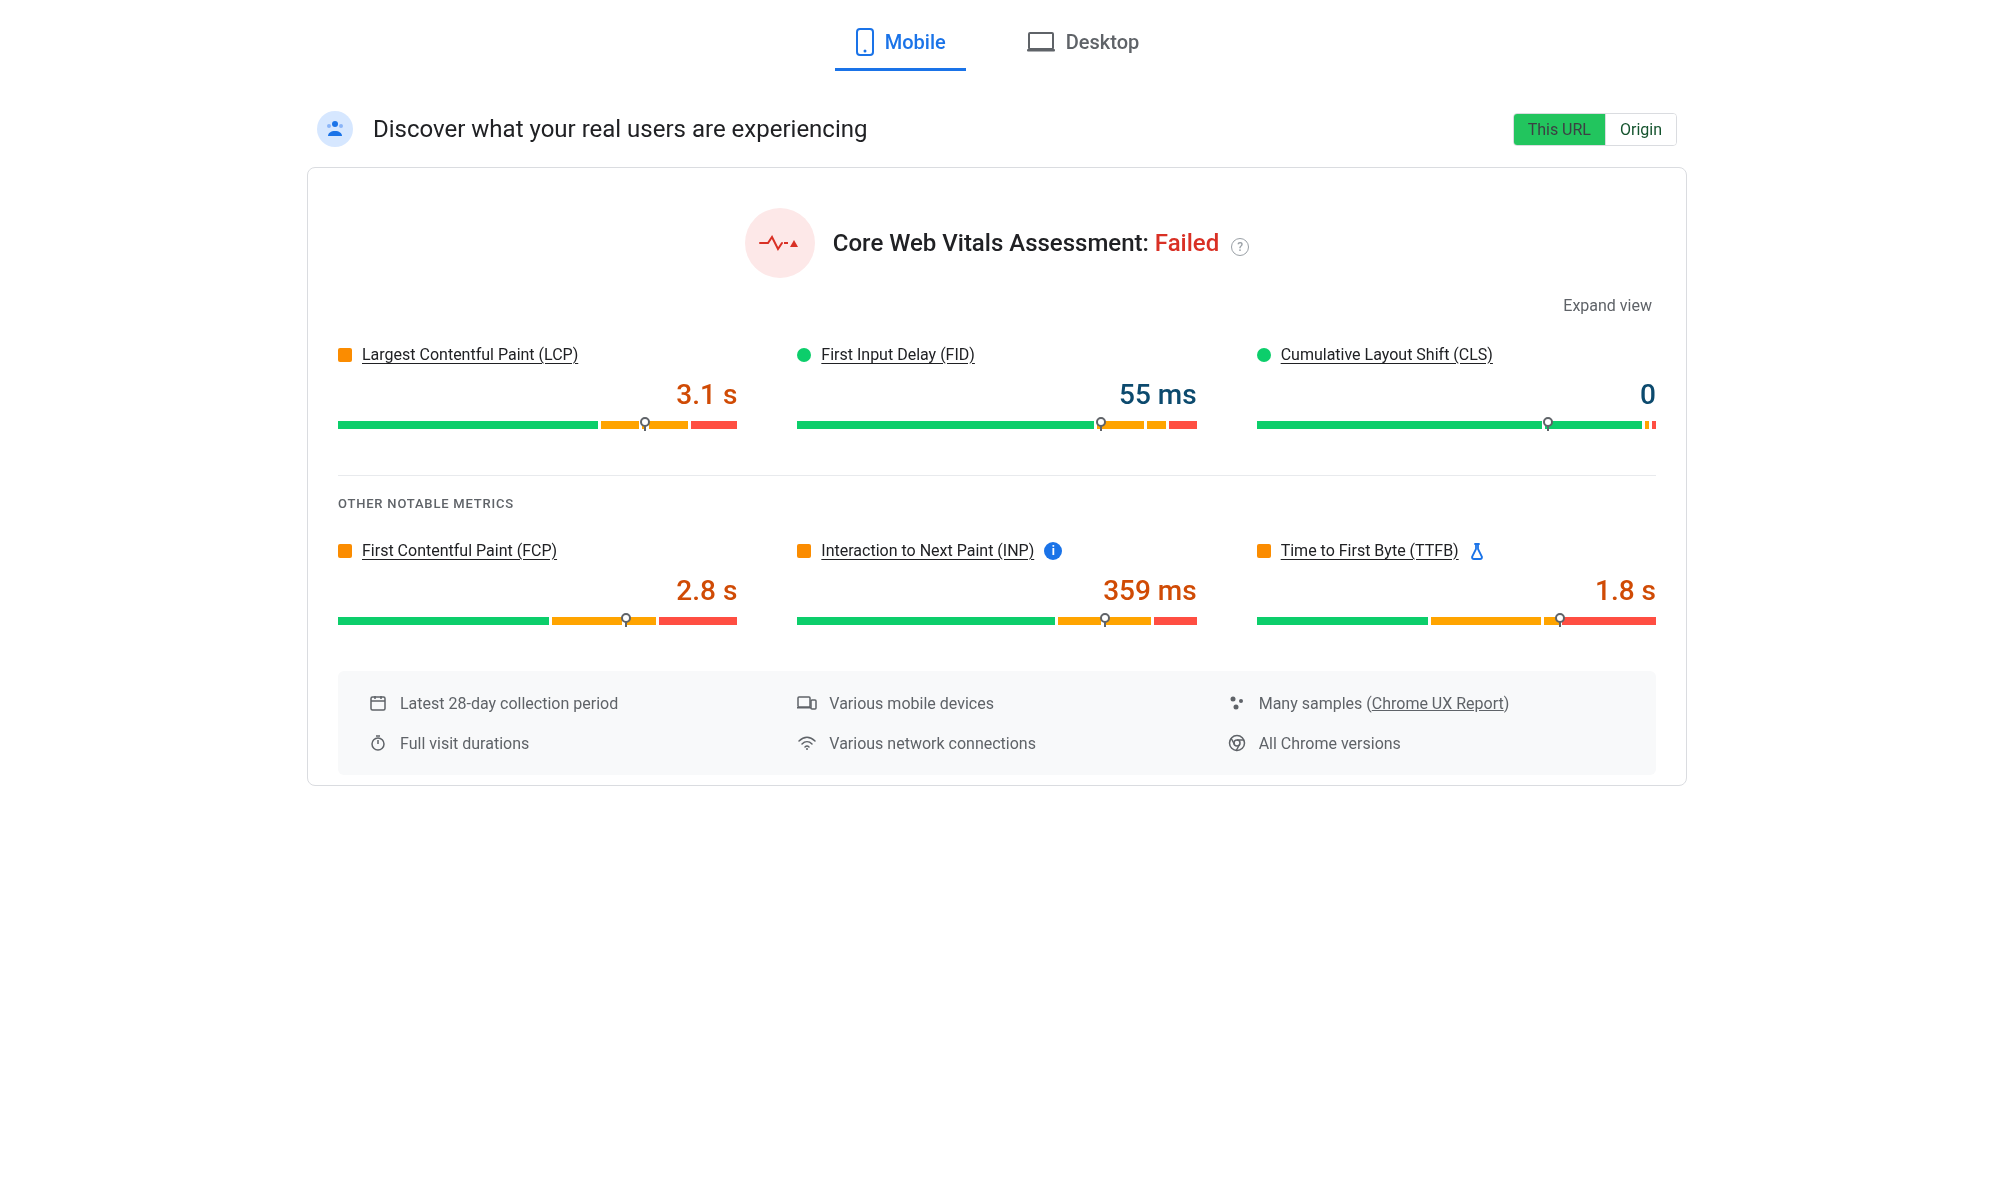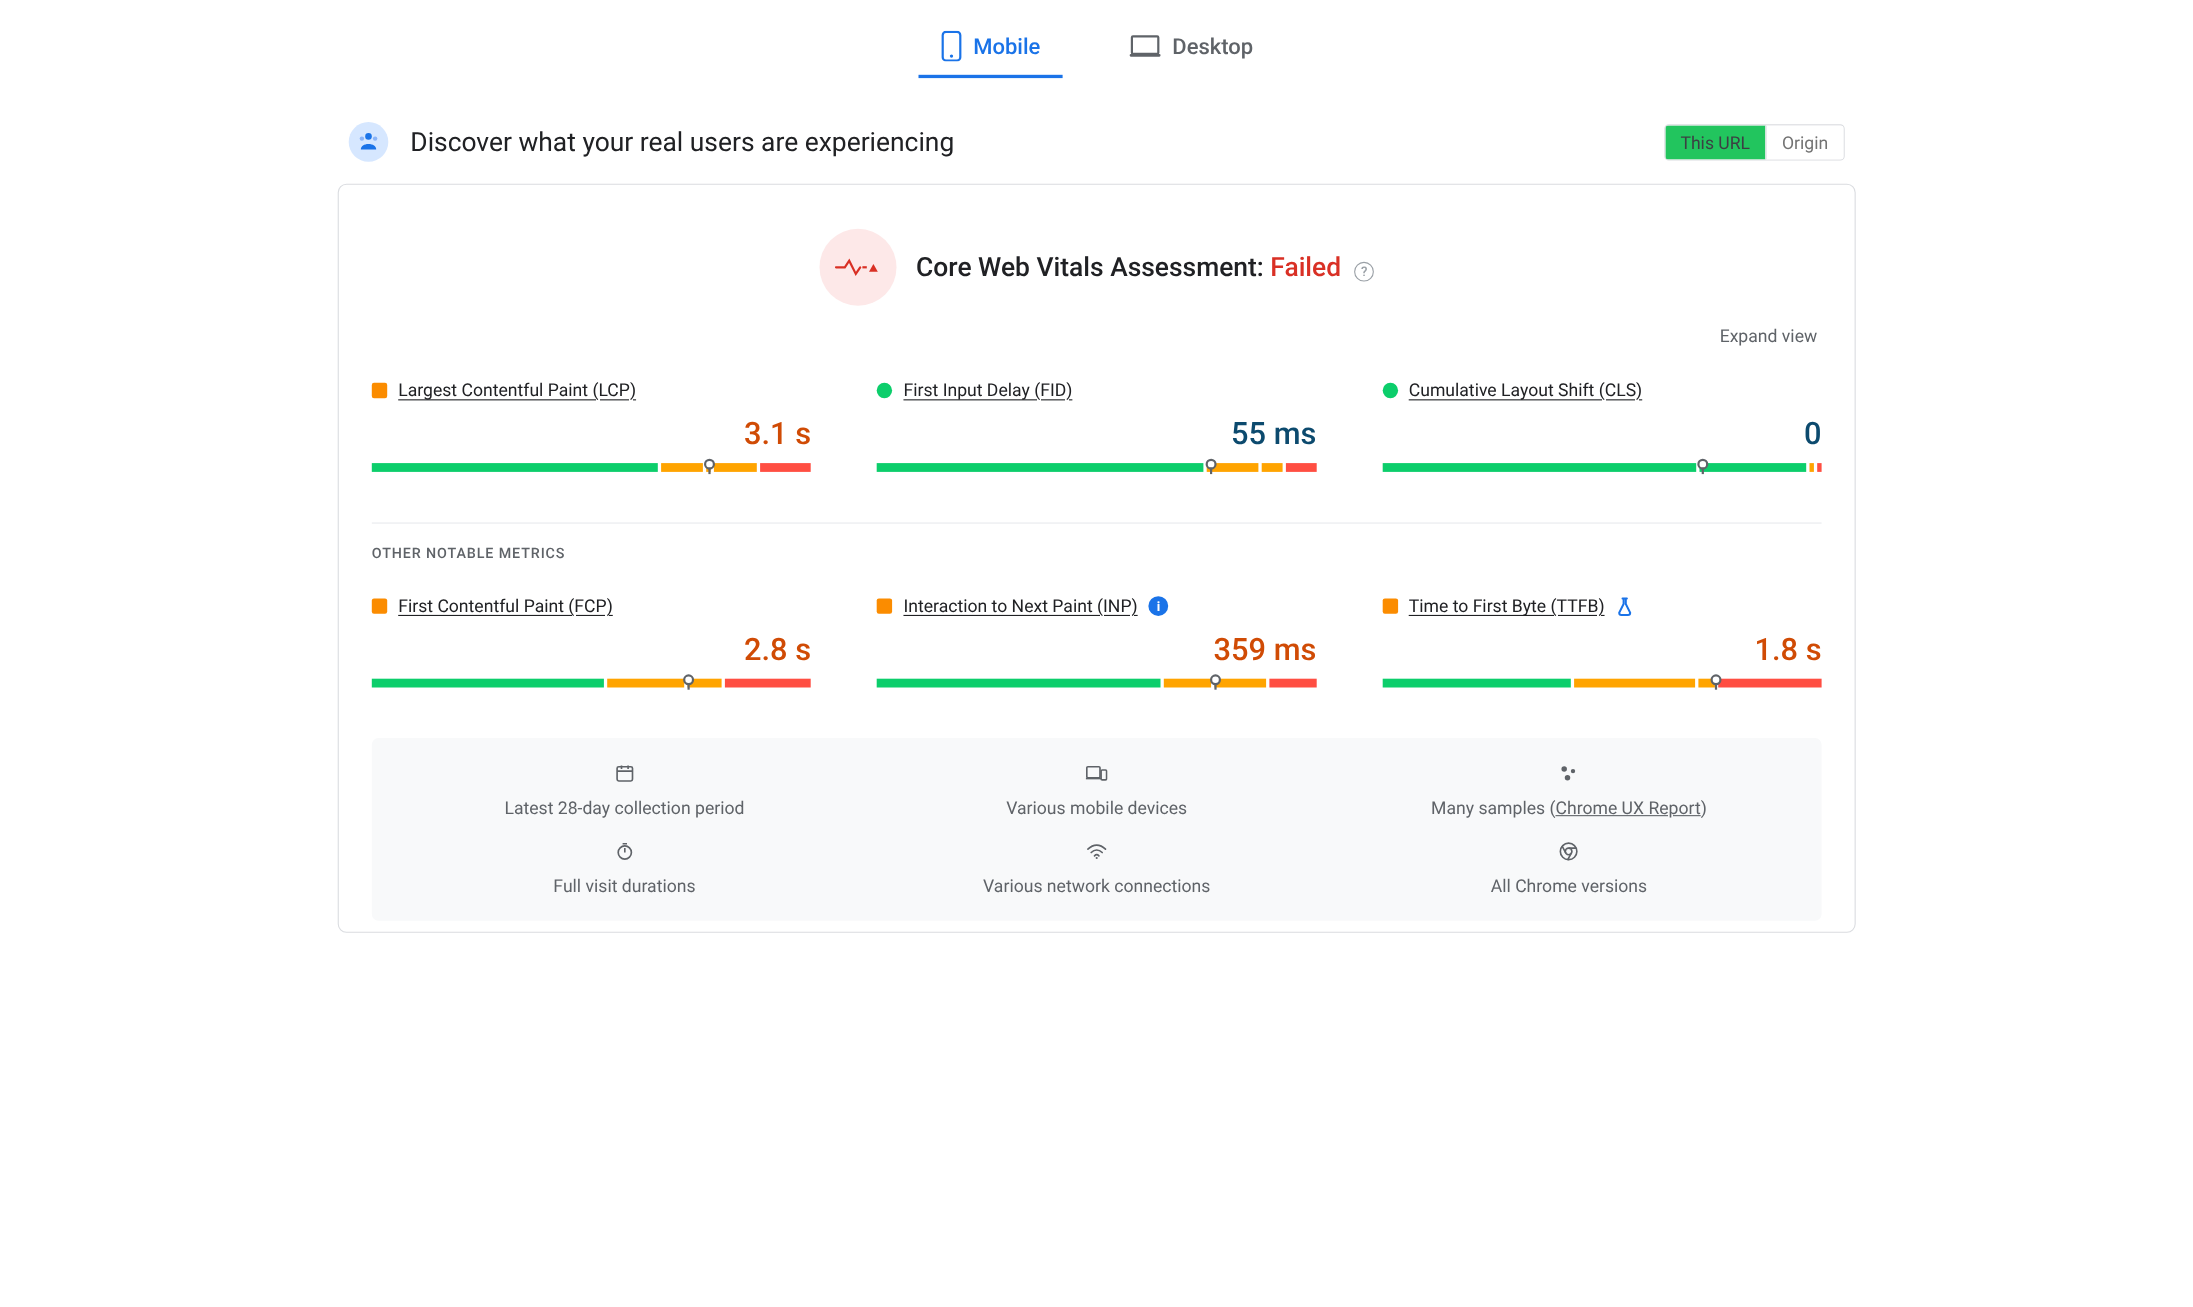--- a/index.html
+++ b/index.html
@@ -11,21 +11,21 @@
 .tab { display: flex; align-items: center; gap: 10px; padding: 8px 20px 12px; font-size: 20px; font-weight: 500; color: #5f6368; cursor: pointer; border-bottom: 3px solid transparent; }
 .tab.active { color: #1a73e8; border-bottom-color: #1a73e8; }
 .tab-icon { display: inline-flex; }
 
 
 .header-row { display: flex; align-items: center; justify-content: space-between; margin: 40px 10px 20px; gap: 48px; }
 .header-left { display: flex; align-items: center; gap: 20px; }
 .header-icon { width: 36px; height: 36px; border-radius: 50%; background: #d6e7ff; display: flex; align-items: center; justify-content: center; }
 .header-title { font-size: 24px; font-weight: 400; color: #202124; }
 .seg { display: flex; border: 1px solid #dadce0; border-radius: 4px; overflow: hidden; }
-.seg-btn { padding: 6px 14px; font-size: 16px; color: #737373; cursor: pointer; background: #fff; }
+.seg-btn { padding: 6px 14px; font-size: 16px; color: #14532d; cursor: pointer; background: #fff; }
 .seg-btn.active { background: #22c55e; color: #3c4043; }
 .seg-btn + .seg-btn { border-left: 1px solid #dadce0; }
 
 
 .card { border: 1px solid #dadce0; border-radius: 8px; padding: 40px 30px 10px; }
 
 
 .assess { display: flex; align-items: center; justify-content: center; gap: 18px; }
 .assess-badge { width: 70px; height: 70px; border-radius: 50%; background: #fde8e8; display:flex; align-items:center; justify-content:center; }
 .assess-text { font-size: 24px; font-weight: 500; }
@@ -56,21 +56,21 @@
 .seg-r { background:#ff4e42; }
 .marker { position:absolute; top:-4px; width:10px; height:10px; border:2px solid #5f6368; background:#fff; border-radius:50%; transform: translateX(-50%); }
 .marker::after { content:''; position:absolute; left:50%; top:100%; transform:translateX(-50%); width:2px; height:6px; background:#5f6368; }
 
 
 .hr { border:none; border-top:1px solid #e8eaed; margin:36px 0 20px; }
 .section-label { font-size:13px; letter-spacing:0.8px; color:#5f6368; font-weight:500; margin-bottom:26px; }
 
 
 .info-box { background:#f8f9fa; border-radius:6px; margin-top:36px; padding:22px 30px; display:grid; grid-template-columns:repeat(3,1fr); row-gap:20px; column-gap:30px; }
-.info-item { display:flex; align-items:center; gap:12px; color:#5f6368; font-size:16px;flex-direction:column; }
+.info-item { display:flex; align-items:center; gap:12px; color:#5f6368; font-size:16px; }
 .info-item .lnk { text-decoration: underline; cursor:pointer; }
 .info-icon { width:20px; height:20px; flex-shrink:0; display:inline-flex; align-items:center; justify-content:center; }
 svg { display:block; }
 </style>
 </head>
 <body>
 
 <div class="container">
 
   <div class="tabs">

